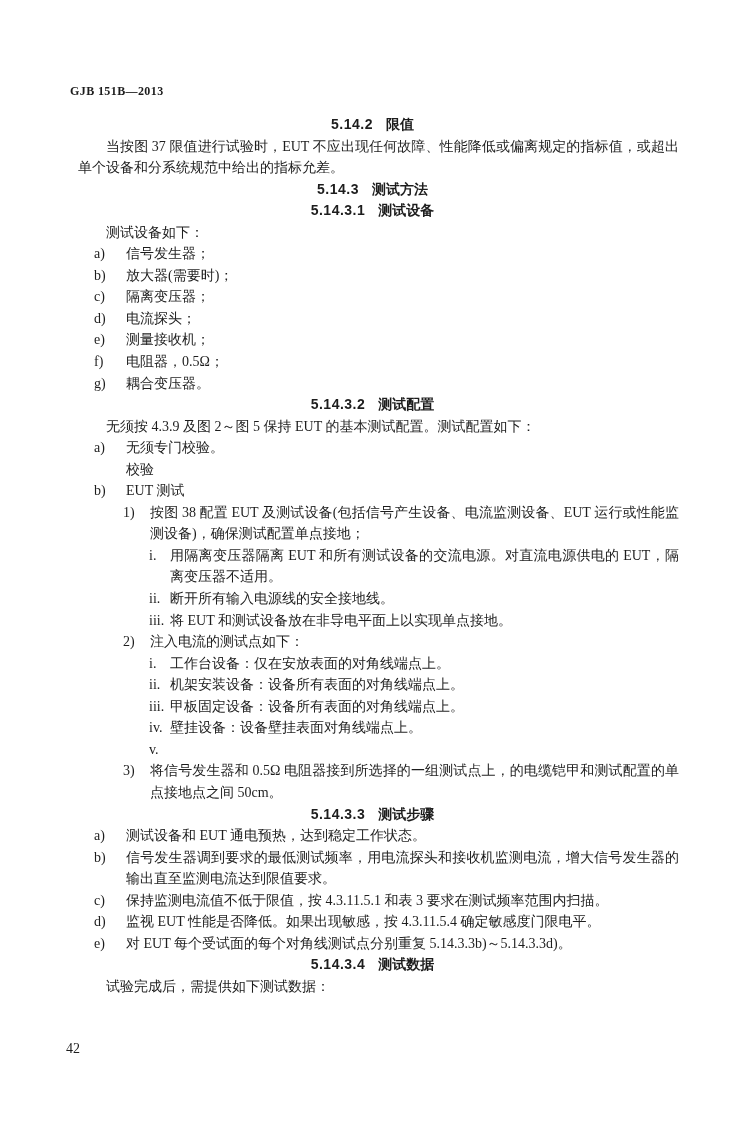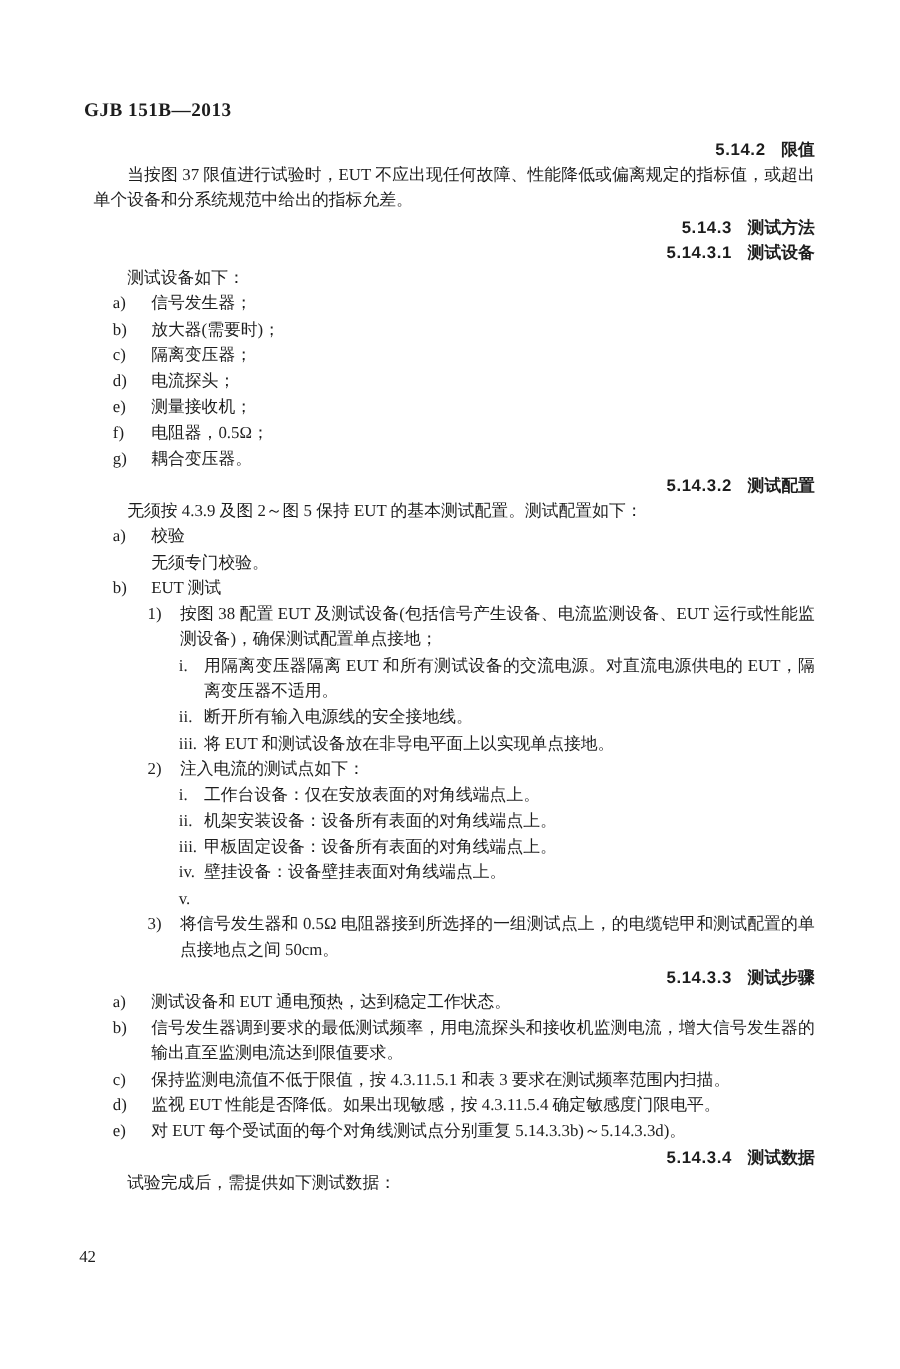--- a/index.html
+++ b/index.html
@@ -8,34 +8,34 @@
     background:#ffffff;
     position:relative;
     font-family:"Liberation Serif","DejaVu Serif",serif;
     color:#1d1d1d;
     overflow:hidden;
   }
   .page { position:absolute; left:0; top:0; width:750px; height:1141px; background:#ffffff; }
 
   .doc-header {
     position:absolute; left:70px; top:84px;
-    font-weight:bold; font-size:16px; letter-spacing:0.4px;
+    font-weight:bold; font-size:12px; letter-spacing:0.4px;
     white-space:nowrap;
   }
 
   .content {
     position:absolute; left:66px; top:114px; width:613px;
     font-size:14px; line-height:21.55px;
     text-align:justify;
   }
 
   .heading {
     font-family:"Liberation Sans","DejaVu Sans",sans-serif;
     font-weight:bold; font-size:14px;
-    text-align:right; white-space:nowrap;
+    text-align:center; white-space:nowrap;
   }
   .heading .num { display:inline-block; margin-right:13px; letter-spacing:0.5px; }
 
   .para { text-indent:28px;margin-left:12px; }
 
   .li { display:flex; }
   .li .lbl { flex:none; }
   .li .txt { flex:1 1 auto; text-align:justify; min-width:0; }
 
   .la { padding-left:28px; } .la > .lbl { width:32px; }
@@ -99,22 +99,22 @@
       </div>
 
     <div class="heading">
       <span class="num">5.14.3.2</span><span>测试配置</span>
     </div>
     <div class="para">无须按 4.3.9 及图 2～图 5 保持 EUT 的基本测试配置。测试配置如下：</div>
 
     <div class="li la">
       <span class="lbl">a)</span>
       <div class="txt">
+        <div>无须专门校验。</div>
         <div>校验</div>
-        <div>无须专门校验。</div>
       </div>
     </div>
 
     <div class="li la">
         <span class="lbl">b)</span>
         <span class="txt">EUT 测试</span>
       </div>
 
     <div class="li l1">
         <span class="lbl">1)</span>

